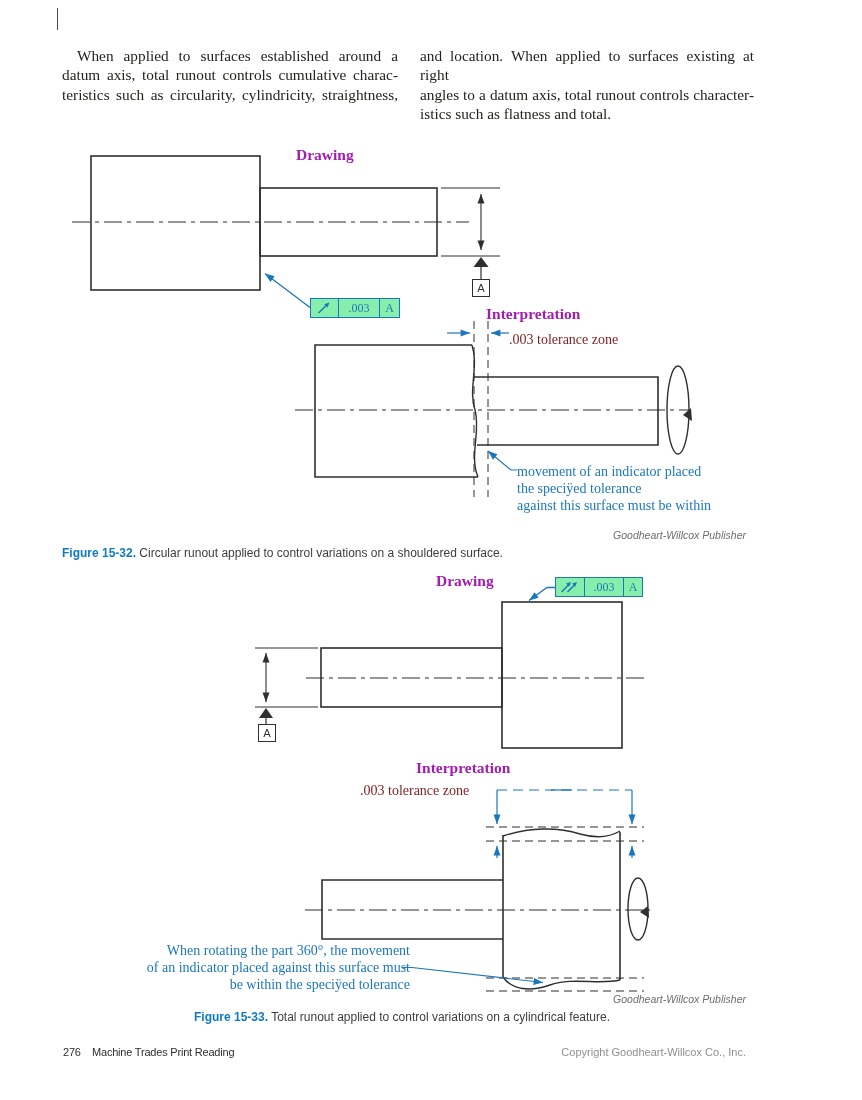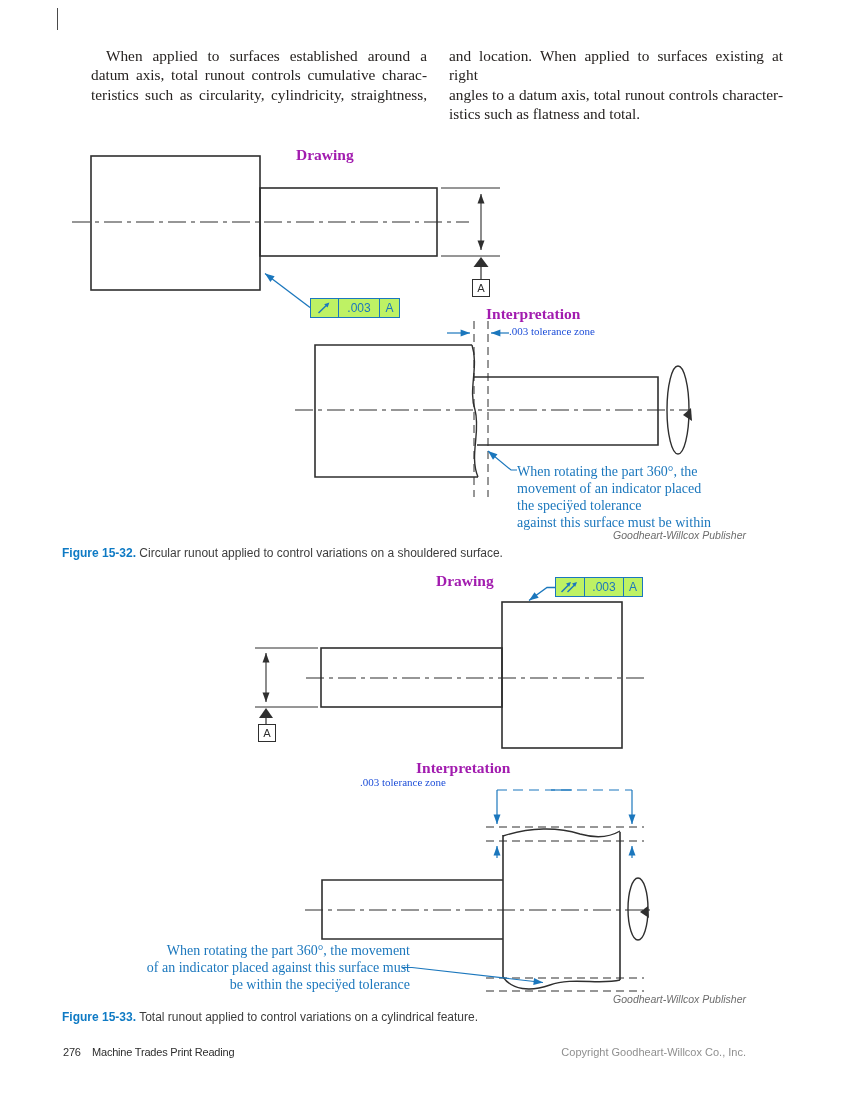--- a/index.html
+++ b/index.html
@@ -2,34 +2,34 @@
 <html><head>
 <meta charset="utf-8">
 <style>
   html,body { margin:0; padding:0; background:#fff; }
   .page { position:relative; width:862px; height:1100px; background:#ffffff;
           font-family:"Liberation Serif", serif; overflow:hidden; }
   .abs { position:absolute; }
   svg.art { position:absolute; left:0; top:0; }
 
   
-  .pcol { position:absolute; top:46px;margin-left:29px; }
+  .pcol { position:absolute; top:46px; }
   .pline { font-size:15.3px; line-height:19.3px; color:#262220; }
   .jfull { text-align:justify; text-align-last:justify; }
   .ind { text-indent:15px; }
 
   
   .fig-label { font-family:"Liberation Serif", serif; font-weight:bold; font-size:15.5px; color:#a21caf; }
-  .tol-label { font-family:"Liberation Serif", serif; font-size:11px; color:#1d4ed8; white-space:nowrap; }
+  .tol-label { font-family:"Liberation Serif", serif; font-size:14px; color:#7f1d1d; white-space:nowrap;margin-top:7px; }
   .note { font-family:"Liberation Serif", serif; font-size:14px; line-height:17px; color:#1b77bd; }
 
   
   .fcf { position:absolute; display:flex; height:20px; box-sizing:border-box;
-         border:1.4px solid #1b77bd; background:#bef264; color:#1b77bd;
-         font-family:Liberation Sans, sans-serif; font-size:12px; }
+         border:1.4px solid #1b77bd; background:#86efac; color:#1b77bd;
+         font-family:Liberation Serif, serif; font-size:12px; }
   .fcf .cell { display:flex; align-items:center; justify-content:center;
                border-left:1.4px solid #1b77bd; box-sizing:border-box; }
   .fcf .cell:first-child { border-left:none; }
 
   .datum-box { position:absolute; width:18px; height:18px; box-sizing:border-box;
                border:1.2px solid #2f2f2f; background:#fff; display:flex;
                align-items:center; justify-content:center;
                font-family:"DejaVu Sans", sans-serif; font-size:11px; color:#2f2f2f; }
 
   .credit { position:absolute; right:116px; font-style:italic; font-size:10.5px;
@@ -156,21 +156,20 @@
 
   <div class="datum-box" style="left:472px; top:279px;">
     <span>A</span>
   </div>
 
   <div class="abs fig-label" style="left:486px; top:305px;">Interpretation</div>
 
   <div class="abs tol-label" style="left:509px; top:325px;">.003 tolerance zone</div>
 
   <div class="abs note" style="left:517px; top:463px; width:252px;">
-    <div>When rotating the part 360°, the</div>
     <div>movement of an indicator placed</div>
     <div>the speciÿed tolerance</div>
     <div>against this surface must be within</div>
   </div>
 
   <div class="credit" style="top:529px;">Goodheart-Willcox Publisher</div>
 
   <div class="caption" style="top:546px;">
     <span class="cap-label">Figure 15-32.</span><span> Circular runout applied to control variations on a shouldered surface.</span>
   </div>
@@ -199,21 +198,21 @@
   <div class="abs tol-label" style="left:360px; top:776px;">.003 tolerance zone</div>
 
   <div class="abs note center" style="left:116px; top:942px; width:294px;">
     <div>When rotating the part 360°, the movement</div>
     <div>of an indicator placed against this surface must</div>
     <div>be within the speciÿed tolerance</div>
   </div>
 
   <div class="credit" style="top:993px;">Goodheart-Willcox Publisher</div>
 
-  <div class="caption" style="top:1010px;">
+  <div class="caption" style="top:1010px;text-align:center;">
     <span class="cap-label">Figure 15-33.</span><span> Total runout applied to control variations on a cylindrical feature.</span>
   </div>
 
   <div class="footer-item" style="left:63px;">276</div>
   <div class="footer-item" style="left:92px;">Machine Trades Print Reading</div>
   <div class="footer-item copyright" style="right:116px;margin-left:38px;">Copyright Goodheart-Willcox Co., Inc.</div>
 
 </div>
 
 </body></html>

